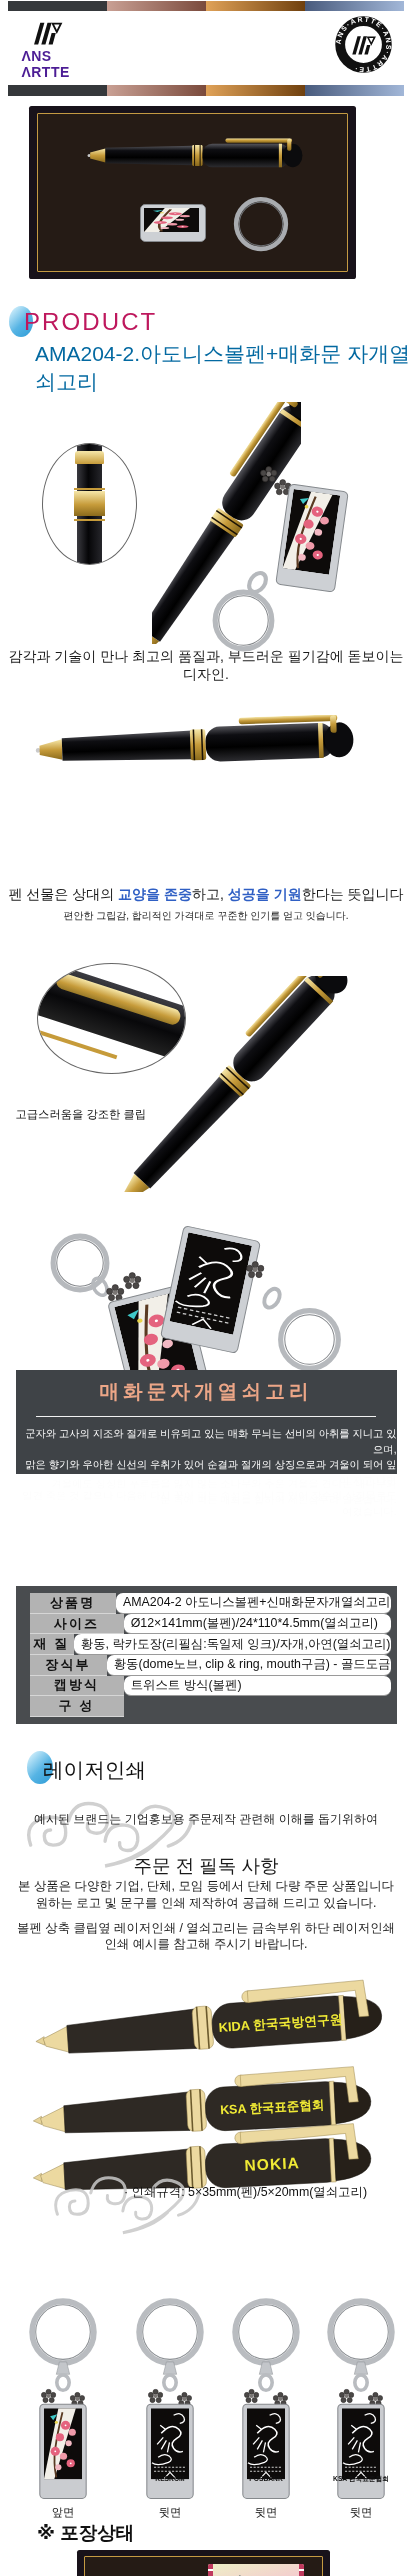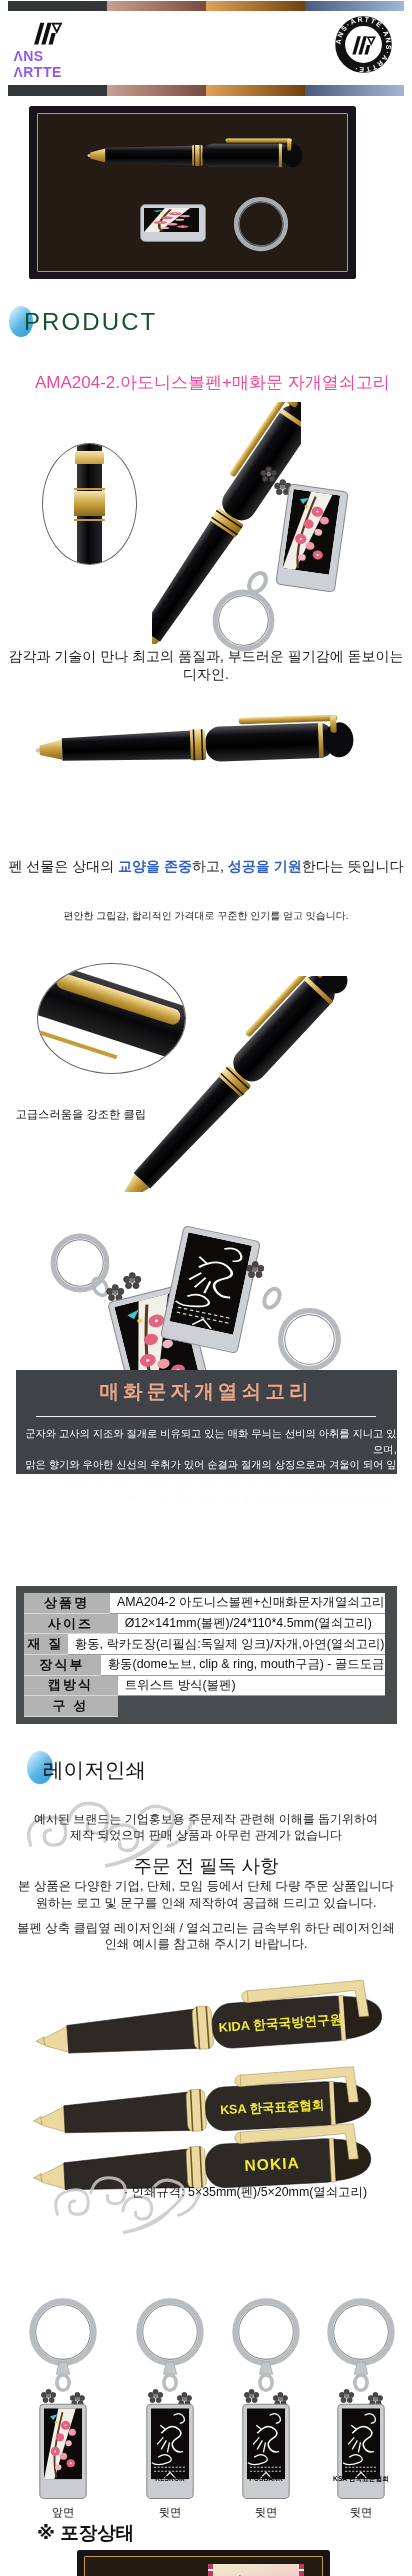--- a/index.html
+++ b/index.html
@@ -8,42 +8,42 @@
   .abs{position:absolute;}
   
   .cbar{position:absolute;left:8.2px;width:396px;height:10.3px;display:flex;}
   .cbar .seg{flex:1;height:100%;}
   .seg1{background:#35383b;}
   .seg2{background:linear-gradient(90deg,#c9a094,#7a4a3c);}
   .seg3{background:linear-gradient(90deg,#e0a258,#6f400e);}
   .seg4{background:linear-gradient(90deg,#495b7d,#a2b7d8);}
   
   .bullet{position:absolute;border-radius:50%;background:linear-gradient(135deg,#cfeefb 10%,#56b4e4 55%,#2d9bd6);}
-  .h-product{font-size:24px;letter-spacing:2.1px;font-weight:400;color:#14532d;}
+  .h-product{font-size:24px;letter-spacing:2.1px;font-weight:400;color:#be185d;}
   .h-korean{font-size:20.6px;font-weight:400;color:#111;}
   .line-c{position:absolute;left:0;width:412px;text-align:center;color:#1a1a1a;}
   .blue{color:#2f5fc4;font-weight:700;}
   
   .photo-frame{position:absolute;background:#18121a;border-radius:2.6px;}
   .photo-inner{position:absolute;left:8.2px;top:7.2px;right:8.2px;bottom:7.2px;border:1px solid #c49a42;background:#251b15;border-radius:1px;}
   
   .edetail{position:absolute;border:0.8px solid #666;border-radius:50%;overflow:hidden;background:#fff;}
   
   .descbox{position:absolute;left:15.5px;width:381px;background:#3f4347;}
   .desc-title{position:absolute;left:0;width:100%;text-align:center;color:#eca687;font-size:19.6px;letter-spacing:4.1px;font-weight:600;}
   .desc-line{position:absolute;left:20.6px;right:20.6px;height:1px;background:#f2f2f2;}
   .desc-p{position:absolute;left:0;width:100%;text-align:right;color:#fdfdfd;font-size:10.3px;line-height:15.5px;}
   
   .specframe{position:absolute;left:15.5px;width:381px;background:#494c4f;}
-  .spectable{position:absolute;left:8px;top:7.2px;width:361px;}
+  .spectable{position:absolute;left:14px;top:7.2px;width:361px;}
   .specrow{display:flex;height:20.6px;}
   .speclabel{width:94px;background:#b3b3b3;color:#111;font-size:13px;font-weight:600;
              display:flex;align-items:center;justify-content:center;letter-spacing:2.1px;border-bottom:0.5px solid #d6d6d6;}
   .specvalue{flex:1;background:#fff;color:#111;font-size:12.4px;display:flex;align-items:center;
-             padding-left:7.2px;border-bottom:0.5px solid #9a9a9a;white-space:nowrap;}
+             padding-left:7.2px;border-bottom:0.5px solid #9a9a9a;white-space:nowrap;border-radius:7px;}
   
   .kc-ill{position:absolute;width:88px;height:216px;}
   .kc-brand{position:absolute;left:0;top:180px;width:88px;text-align:center;font-size:6.7px;font-weight:700;color:#111;}
   .kc-label{position:absolute;width:88px;text-align:center;font-size:11.3px;color:#111;}
   
   .pen-logo{font-weight:700;fill:#f0ea35;}
   
   .tagwrap{position:absolute;background:#cdd0d4;border:1px solid #85898d;border-radius:5.2px;}
 </style>
 </head>
@@ -162,21 +162,21 @@
     <div class="seg seg1"></div>
     <div class="seg seg2"></div>
     <div class="seg seg3"></div>
     <div class="seg seg4"></div>
   </div>
 
   <div class="abs" style="left:13.4px;top:18.5px;width:82px;height:46px;">
     <svg class="abs" style="left:18.5px;top:0;color:#111;" width="31" height="27" viewBox="0 0 60 52">
       <use href="#avmark" fill="#111"></use>
     </svg>
-    <div class="abs" style="left:0;top:29px;width:82px;font-size:14px;font-weight:700;letter-spacing:0.5px;color:#8b5cf6;">ΛNS ΛRTTE</div>
+    <div class="abs" style="left:8px;top:29px;width:82px;font-size:14px;font-weight:700;letter-spacing:0.5px;color:#4c1d95;">ΛNS ΛRTTE</div>
   </div>
 
   <div class="abs" style="left:335px;top:15.5px;width:57px;height:57px;">
     <svg width="57" height="57" viewBox="0 0 110 110">
       <circle cx="55" cy="55" r="52" fill="#fff"></circle>
       <circle cx="55" cy="55" r="45" fill="none" stroke="#111" stroke-width="19"></circle>
       <defs>
           <path id="stampCircle" d="M55,55 m-44,0 a44,44 0 1,1 88,0 a44,44 0 1,1 -88,0"></path>
         </defs>
       <text font-size="13.5" font-weight="700" fill="#fff" letter-spacing="3">
@@ -204,21 +204,21 @@
       </svg>
     </div>
     <svg class="abs" style="left:201px;top:87px;" width="62" height="62" viewBox="0 0 120 120">
       <circle cx="60" cy="60" r="48" fill="none" stroke="#a9acb0" stroke-width="9"></circle>
       <circle cx="60" cy="60" r="42" fill="none" stroke="#6d7074" stroke-width="2"></circle>
     </svg>
   </div>
 
   <div class="bullet" style="left:9.3px;top:306px;width:24px;height:31px;"></div>
   <div class="abs h-product" style="left:24px;top:308px;">PRODUCT</div>
-  <div class="abs" style="left:35px;top:340px;font-size:17px;color:#ec4899;margin-top:31px;">AMA204-2.아도니스볼펜+매화문 자개열쇠고리</div>
+  <div class="abs" style="left:35px;top:340px;font-size:21px;color:#0369a1;">AMA204-2.아도니스볼펜+매화문 자개열쇠고리</div>
 
   <div class="edetail" style="left:42px;top:443px;width:93px;height:120px;">
     <div class="abs" style="left:34px;top:0;width:25px;height:120px;background:linear-gradient(90deg,#3a3a40,#050507 45%,#26262b);"></div>
     <div class="abs" style="left:32px;top:7.2px;width:29px;height:12.4px;background:linear-gradient(#f6e7a9,#c69b3a);border-radius:3.1px 3.1px 1px 1px;"></div>
     <div class="abs" style="left:31px;top:47px;width:31px;height:25px;background:linear-gradient(#f6e7a9,#c69b3a 55%,#8a6a1c);"></div>
     <div class="abs" style="left:31px;top:44px;width:31px;height:2.1px;background:#c69b3a;"></div>
     <div class="abs" style="left:31px;top:75px;width:31px;height:2.1px;background:#c69b3a;"></div>
   </div>
   <svg class="abs" style="left:152px;top:402px;" width="149" height="242" viewBox="0 0 290 470">
     <g transform="translate(145,235) rotate(-56)">
@@ -245,21 +245,21 @@
   </svg>
 
   <div class="line-c" style="top:648px;font-size:14px;">감각과 기술이 만나 최고의 품질과, 부드러운 필기감에 돋보이는 디자인.</div>
 
   <svg class="abs" style="left:30px;top:715px;" width="335" height="59" viewBox="0 0 650 115">
     <g transform="rotate(-2 325 57)">
         <use href="#penPhoto" x="5" y="8" width="640" height="100"></use>
       </g>
   </svg>
 
-  <div class="line-c" style="top:858px;font-size:14px;">
+  <div class="line-c" style="top:886px;font-size:14px;">
     <span>펜 선물은 상대의 </span><span class="blue">교양을 존중</span><span>하고, </span><span class="blue">성공을 기원</span><span>한다는 뜻입니다</span>
   </div>
   <div class="line-c" style="top:909px;font-size:10px;">편안한 그립감, 합리적인 가격대로 꾸준한 인기를 얻고 잇습니다.</div>
 
   <div class="edetail" style="left:37px;top:963px;width:147px;height:109px;">
     <div class="abs" style="left:-15.5px;top:20.6px;width:185px;height:54px;background:linear-gradient(#3c3c42,#08080a 55%,#222);transform:rotate(18deg);border-radius:20.6px;"></div>
     <div class="abs" style="left:15.5px;top:27px;width:129px;height:15.5px;background:linear-gradient(#f6e7a9,#c69b3a 60%,#9a7a28);transform:rotate(18deg);border-radius:7.2px;"></div>
     <div class="abs" style="left:-12.4px;top:77px;width:93px;height:4.1px;background:#c69b3a;transform:rotate(18deg);"></div>
   </div>
   <div class="abs" style="left:15.5px;top:1107px;font-size:11.3px;color:#111;">고급스러움을 강조한 클립</div>
@@ -350,21 +350,20 @@
   </div>
 
   <div class="bullet" style="left:27px;top:1751px;width:26px;height:33px;"></div>
   <div class="abs h-korean" style="left:43px;top:1756px;">레이저인쇄</div>
 
   <svg class="abs" style="left:19.6px;top:1783px;opacity:.85;" width="175" height="95" viewBox="0 0 360 180">
       <use href="#swirl"></use>
     </svg>
 
   <div class="line-c" style="top:1811px;font-size:12px;">예시된 브랜드는 기업홍보용 주문제작 관련해 이해를 돕기위하여</div>
-  <div class="line-c" style="top:1827px;font-size:12px;">제작 되었으며 판매 상품과 아무런 관계가 없습니다</div>
 
   <div class="line-c" style="top:1853px;font-size:18.5px;">주문 전 필독 사항</div>
   <div class="line-c" style="top:1878px;font-size:12.4px;">본 상품은 다양한 기업, 단체, 모임 등에서 단체 다량 주문 상품입니다</div>
   <div class="line-c" style="top:1895px;font-size:12.4px;">원하는 로고 및 문구를 인쇄 제작하여 공급해 드리고 있습니다.</div>
   <div class="line-c" style="top:1920px;font-size:12.4px;">볼펜 상축 클립옆 레이저인쇄 / 열쇠고리는 금속부위 하단 레이저인쇄</div>
   <div class="line-c" style="top:1936px;font-size:12.4px;">인쇄 예시를 참고해 주시기 바랍니다.</div>
 
   <svg class="abs" style="left:32px;top:1976px;transform:rotate(-4deg);" width="355" height="80" viewBox="0 0 660 150">
     <use href="#penFlat"></use>
     <text class="pen-logo" x="462" y="106" font-size="24" text-anchor="middle">KIDA 한국국방연구원</text>

